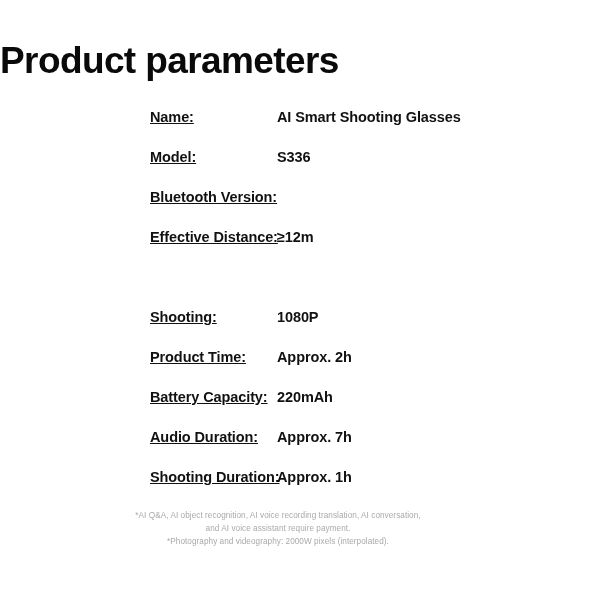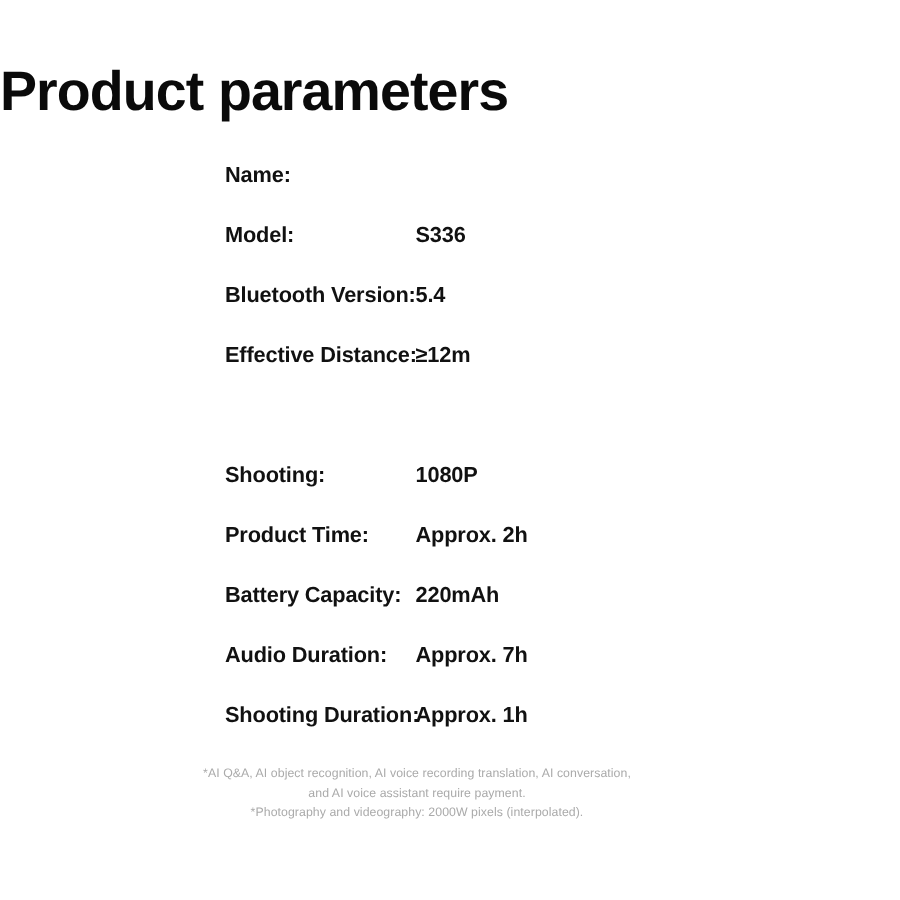--- a/index.html
+++ b/index.html
@@ -53,20 +53,21 @@
     line-height: 22px;
   }
   .spec-label {
     width: 127px;
     flex: 0 0 127px;
     font-size: 14.5px;
     font-weight: 700;
     color: #111111;
     letter-spacing: -0.1px;
     white-space: nowrap;
+    text-decoration: underline;
   }
   .spec-value {
     flex: 1 1 auto;
     font-size: 14.5px;
     font-weight: 700;
     color: #111111;
     letter-spacing: -0.1px;
     white-space: nowrap;
   }
 
@@ -91,30 +92,30 @@
 <body>
 
 <div class="sheet">
 
   <div class="title">Product parameters</div>
 
   <div class="spec-table">
 
     <div class="spec-row">
       <div class="spec-label">Name:</div>
+      <div class="spec-value">AI Smart Shooting Glasses</div>
     </div>
 
     <div class="spec-row">
       <div class="spec-label">Model:</div>
       <div class="spec-value">S336</div>
     </div>
 
     <div class="spec-row">
       <div class="spec-label">Bluetooth Version:</div>
-      <div class="spec-value">5.4</div>
     </div>
 
     <div class="spec-row">
       <div class="spec-label">Effective Distance:</div>
       <div class="spec-value">≥12m</div>
     </div>
 
     <div class="spec-row">
     </div>
 

